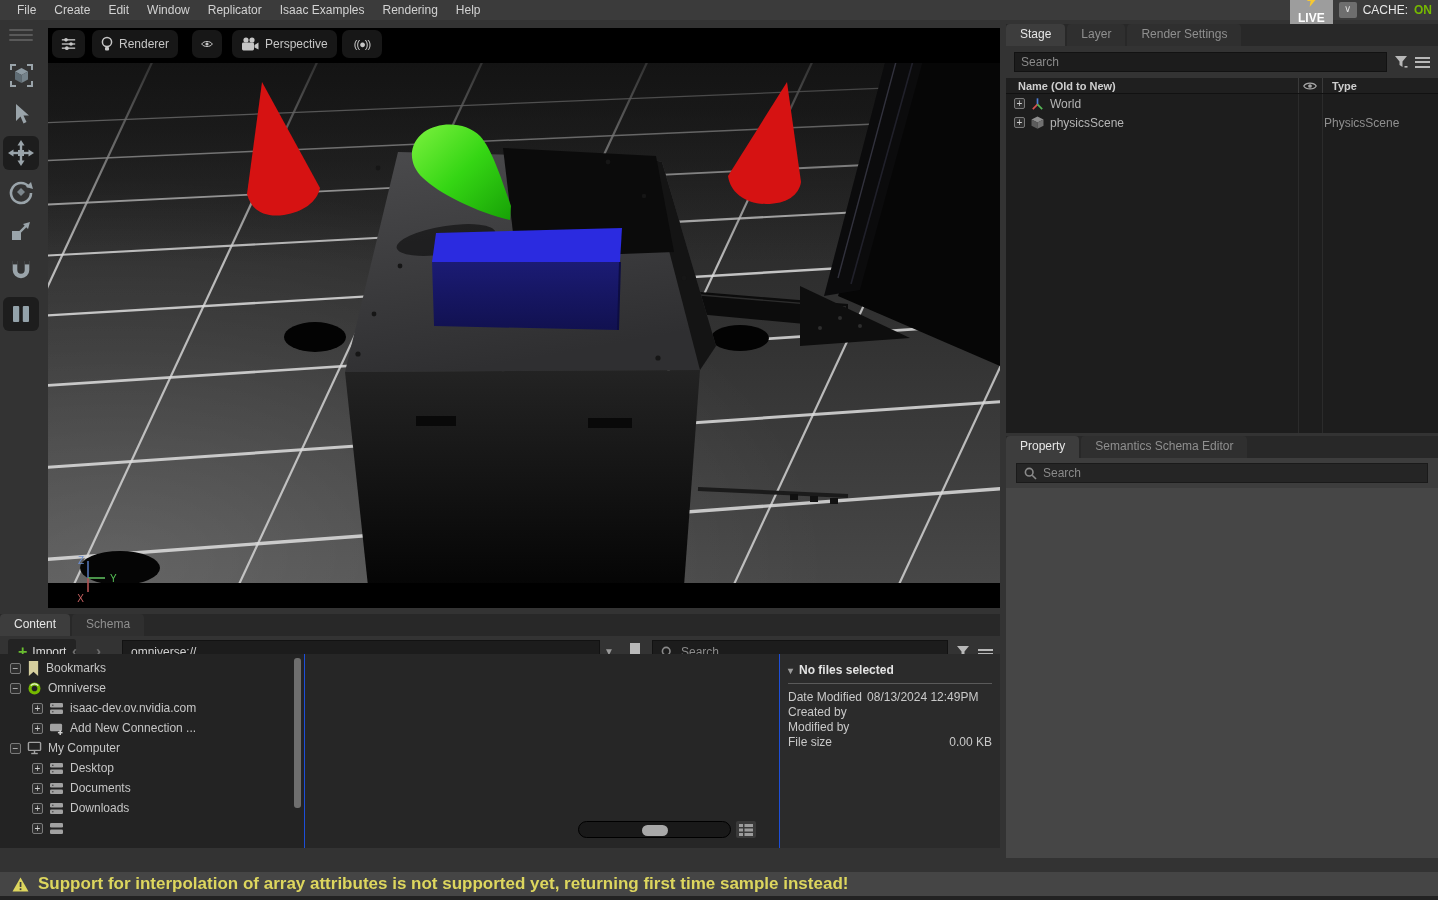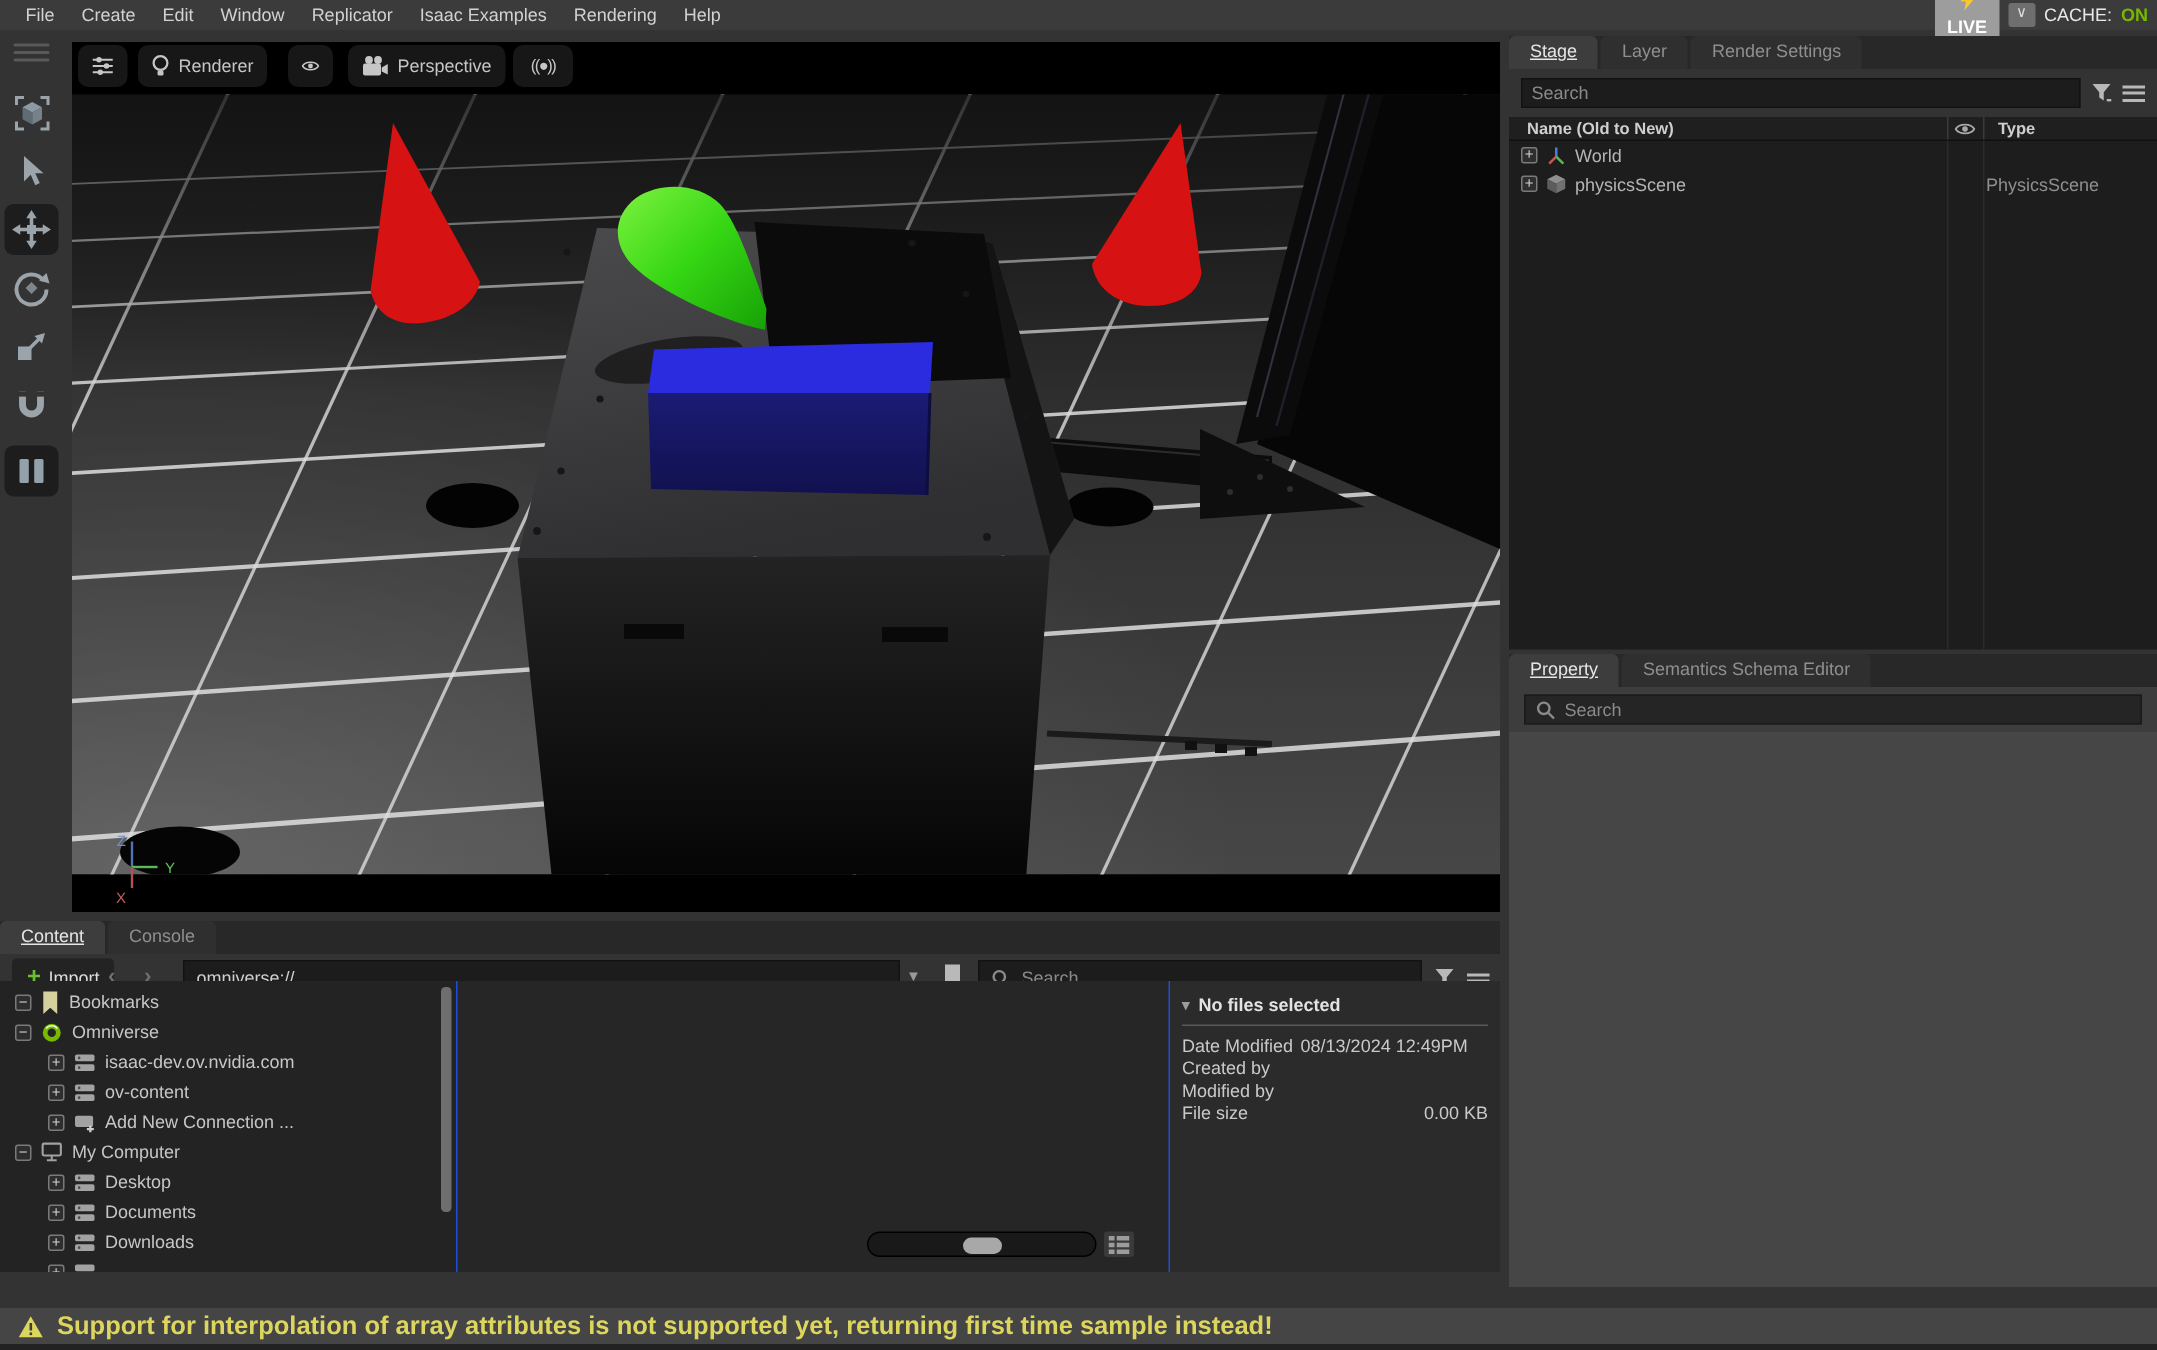--- a/index.html
+++ b/index.html
@@ -25,21 +25,21 @@
 
   
   .viewport { position:absolute; left:48px; top:28px; width:952px; height:580px; background:#000; }
   .vp-toolbar-btn { position:absolute; top:2px; height:28px; background:rgba(25,25,25,0.93); border-radius:7px; display:flex; align-items:center; gap:6px; padding:0 9px; color:#c6c6c6; }
   .axis-gizmo { position:absolute; left:14px; top:524px; }
 
   
   .right-panel { position:absolute; left:1006px; top:24px; width:432px; height:844px; background:#333; }
   .tabbar { height:22px; background:#282828; display:flex; }
   .tab { padding:3px 14px 0 14px; height:22px; background:#2f2f2f; color:#8f8f8f; border-radius:4px 4px 0 0; margin-right:2px; }
-  .tab.active { background:#3d3d3d; color:#e6e6e6;text-decoration:underline; }
+  .tab.active { background:#3d3d3d; color:#e6e6e6; }
   .stage-searchrow { height:32px; display:flex; align-items:center; padding:0 8px; gap:7px; }
   .search-input { background:#1c1c1c; border:1px solid #121212; color:#c4c4c4; height:20px; flex:1; padding:0 6px; font-family:"Liberation Sans",sans-serif; font-size:12px; outline:none; }
   .search-input::placeholder { color:#8a8a8a; }
   .stage-colheader { position:relative; height:16px; background:#1f1f1f; border-bottom:1px solid #111; display:flex; align-items:center; font-size:11px; font-weight:bold; color:#cfcfcf; }
   .stage-tree { position:relative; height:339px; background:#1d1d1d; }
   .col-sep { position:absolute; top:0; bottom:0; width:1px; background:#2b2b2b; }
   .stage-row { position:relative; height:19px; display:flex; align-items:center; padding-left:8px; gap:5px; color:#b5b5b5; }
   .stage-type { position:absolute; left:318px; color:#8f8f8f; }
   .exp { width:11px; height:11px; background:#2e2e2e; border:1px solid #7a7a7a; border-radius:2px; font-size:10px; line-height:9px; text-align:center; color:#cfcfcf; flex:0 0 auto; }
   .exp::before { content:'+'; }
@@ -415,21 +415,21 @@
         <input class="search-input" placeholder="Search" style="">
       </div>
     </div>
     <div class="prop-body"></div>
   </div>
 </div>
 
 <div class="content-panel">
   <div class="tabbar">
     <div class="tab active">Content</div>
-    <div class="tab">Console</div>
+    <div class="tab">Schema</div>
   </div>
   <div class="cb-toolbar">
     <div class="import-btn">
       <span class="import-plus">+</span>
       <span>Import</span>
     </div>
     <span class="nav-chev" style="left:72px;">‹</span>
     <span class="nav-chev" style="left:96px;">›</span>
     <input class="path-input" value="omniverse://" style="">
     <span class="path-caret">▼</span>
@@ -474,30 +474,20 @@
       </div>
       <div class="tree-row d1">
         <span class="exp"></span>
         <svg width="15" height="13" viewBox="0 0 16 14">
           <rect x="1" y="1" width="14" height="5" rx="1.4" fill="#a2a2a2"></rect>
             <rect x="1" y="8" width="14" height="5" rx="1.4" fill="#a2a2a2"></rect>
           <circle cx="4" cy="3.5" r="0.9" fill="#4a4a4a"></circle>
             <circle cx="4" cy="10.5" r="0.9" fill="#4a4a4a"></circle>
         </svg>
         <span>isaac-dev.ov.nvidia.com</span>
-      </div>
-      <div class="tree-row d1">
-        <span class="exp"></span>
-        <svg width="15" height="13" viewBox="0 0 16 14">
-          <rect x="1" y="1" width="14" height="5" rx="1.4" fill="#a2a2a2"></rect>
-            <rect x="1" y="8" width="14" height="5" rx="1.4" fill="#a2a2a2"></rect>
-          <circle cx="4" cy="3.5" r="0.9" fill="#4a4a4a"></circle>
-            <circle cx="4" cy="10.5" r="0.9" fill="#4a4a4a"></circle>
-        </svg>
-        <span>ov-content</span>
       </div>
       <div class="tree-row d1">
         <span class="exp"></span>
         <svg width="15" height="13" viewBox="0 0 16 14">
           <rect x="1" y="2" width="13" height="8" rx="1.4" fill="#a2a2a2"></rect>
           <line x1="12" y1="9" x2="12" y2="14" stroke="#cfcfcf" stroke-width="1.6"></line>
             <line x1="9.5" y1="11.5" x2="14.5" y2="11.5" stroke="#cfcfcf" stroke-width="1.6"></line>
         </svg>
         <span>Add New Connection ...</span>
       </div>

